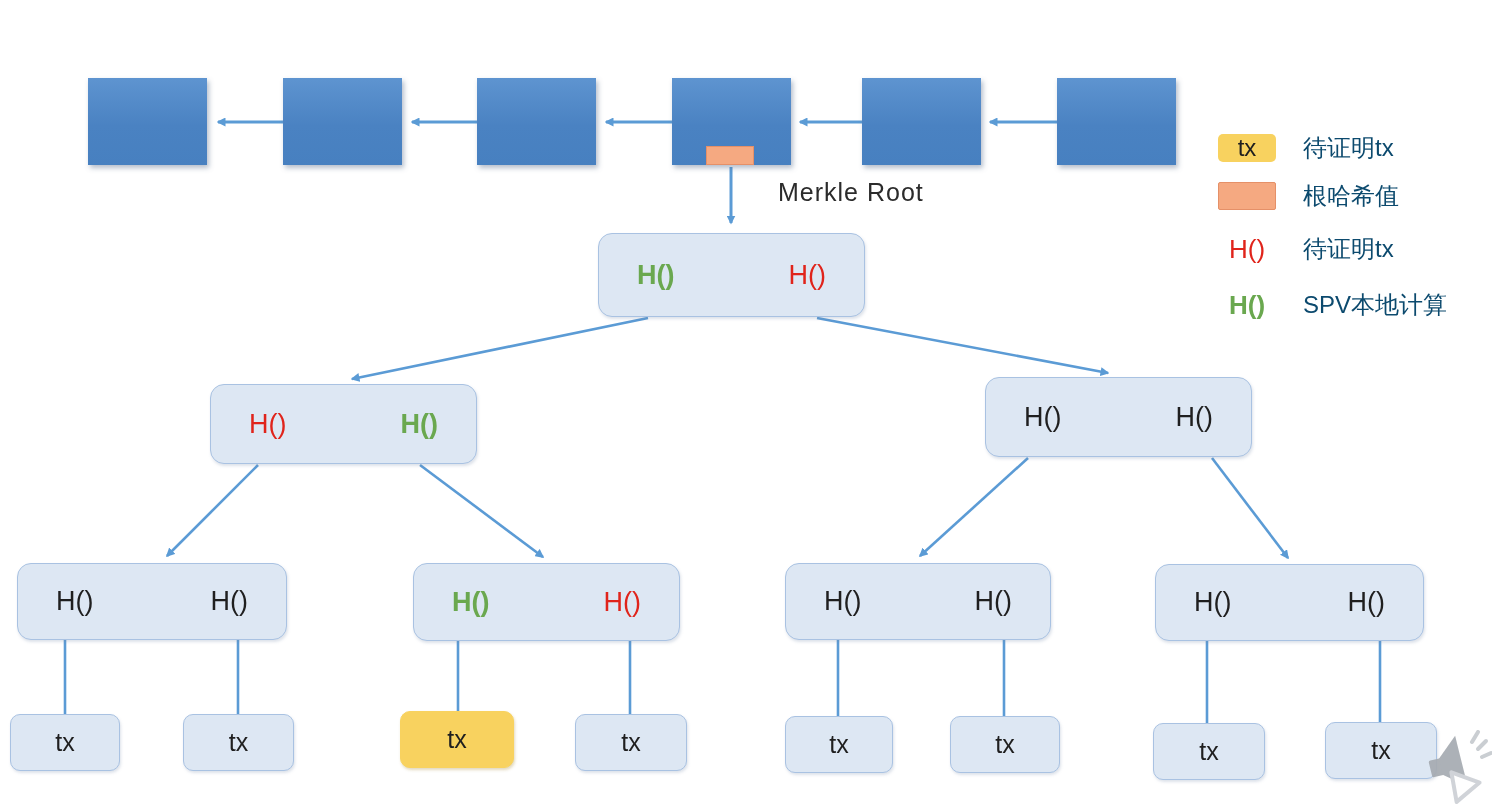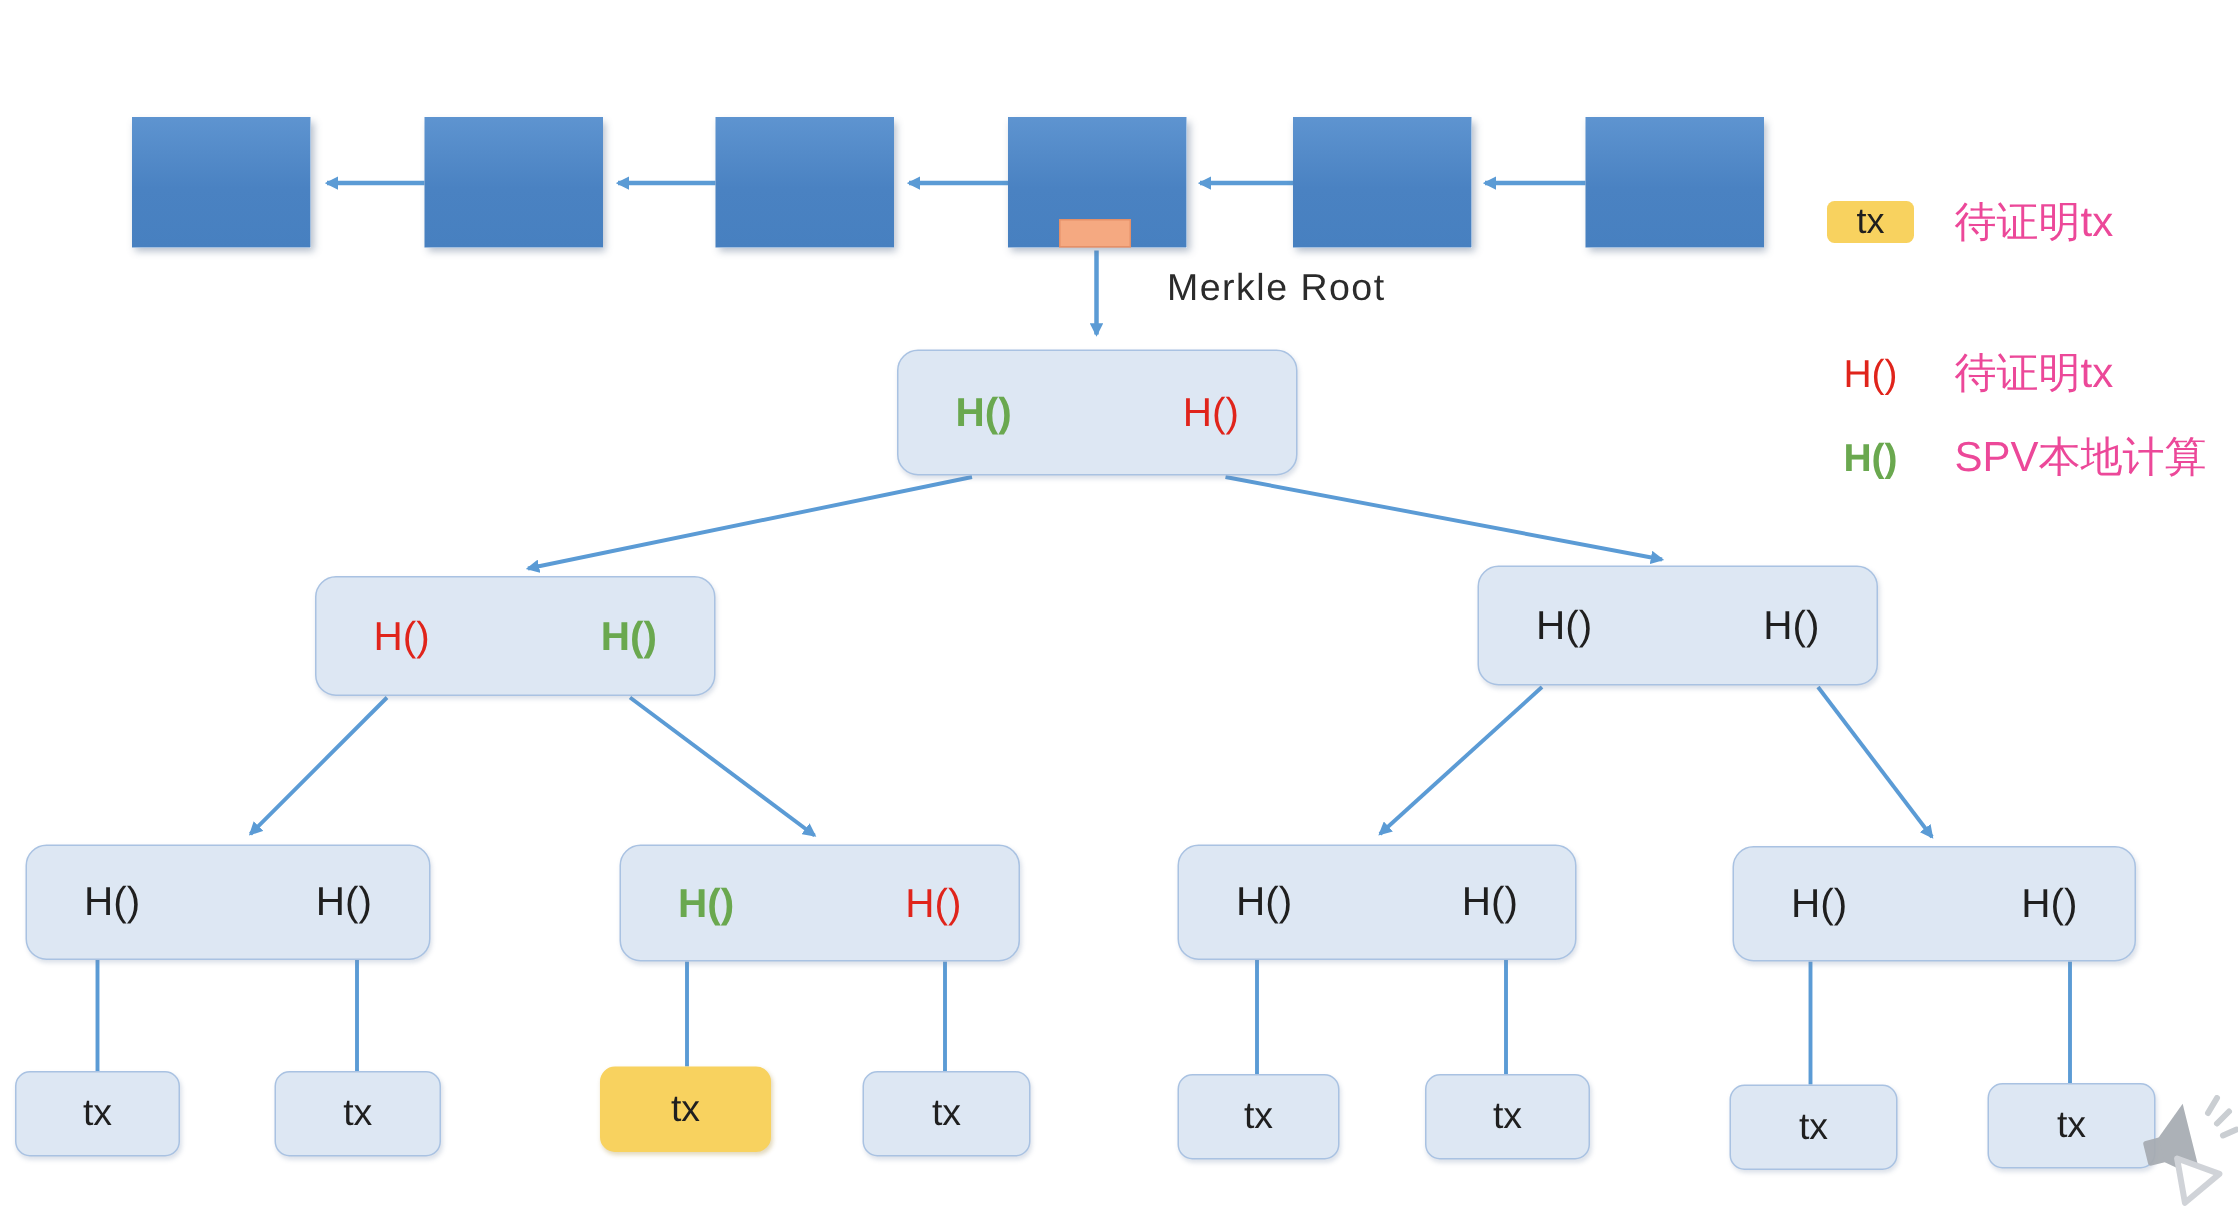--- a/index.html
+++ b/index.html
@@ -114,22 +114,22 @@
     justify-content: center;
     font-size: 24px;
     color: #1f1f1f;
     flex: 0 0 58px;
   }
   .swatch.sw-tx       { background: #f8d25f; }
   .swatch.sw-root     { background: #f5a981; border: 1px solid #e59068; border-radius: 2px; }
   .swatch.sw-hash     { background: transparent; font-size: 26px; }
   .legend-label {
     margin-left: 27px;
-    font-size: 28px;
-    color: #ec4899;
+    font-size: 24px;
+    color: #0c4a6e;
     white-space: nowrap;
   }
 
   
   .media-icon {
     position: absolute;
     left: 1424px;
     top: 724px;
     width: 68px;
     height: 86px;
@@ -228,20 +228,24 @@
   <div class="leaf" style="left:575px;top:714px;width:112px">tx</div>
   <div class="leaf" style="left:785px;top:716px;width:108px">tx</div>
   <div class="leaf" style="left:950px;top:716px;width:110px">tx</div>
   <div class="leaf" style="left:1153px;top:723px;width:112px">tx</div>
   <div class="leaf" style="left:1325px;top:722px;width:112px">tx</div>
 
   <div class="legend-row" style="top:133px">
     <span class="swatch sw-tx">tx</span>
     <span class="legend-label">待证明tx</span>
   </div>
+  <div class="legend-row" style="top:181px">
+    <span class="swatch sw-root"></span>
+    <span class="legend-label">根哈希值</span>
+  </div>
   <div class="legend-row" style="top:234px">
     <span class="swatch sw-hash" style="color: rgb(224, 36, 27);">H()</span>
     <span class="legend-label">待证明tx</span>
   </div>
   <div class="legend-row" style="top:290px">
     <span class="swatch sw-hash" style="color: rgb(106, 168, 79); font-weight: 700;">H()</span>
     <span class="legend-label">SPV本地计算</span>
   </div>
 
   <svg class="media-icon" viewBox="0 0 68 86">

